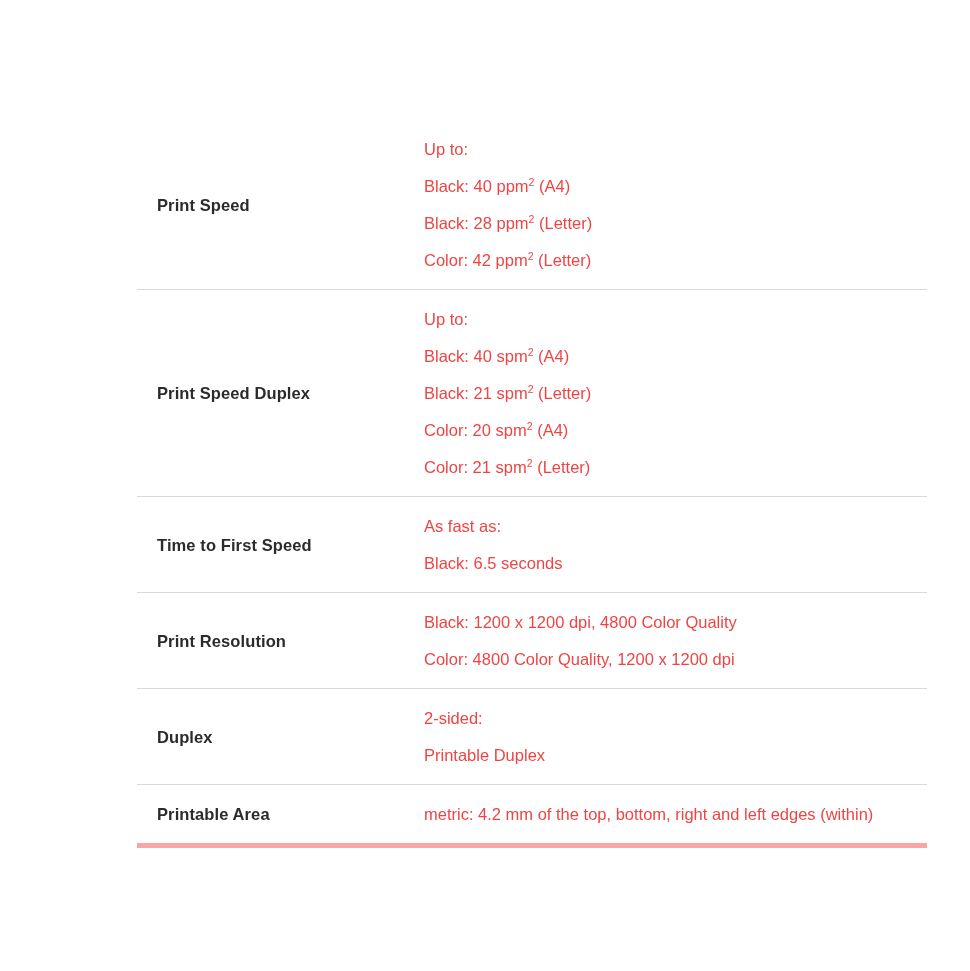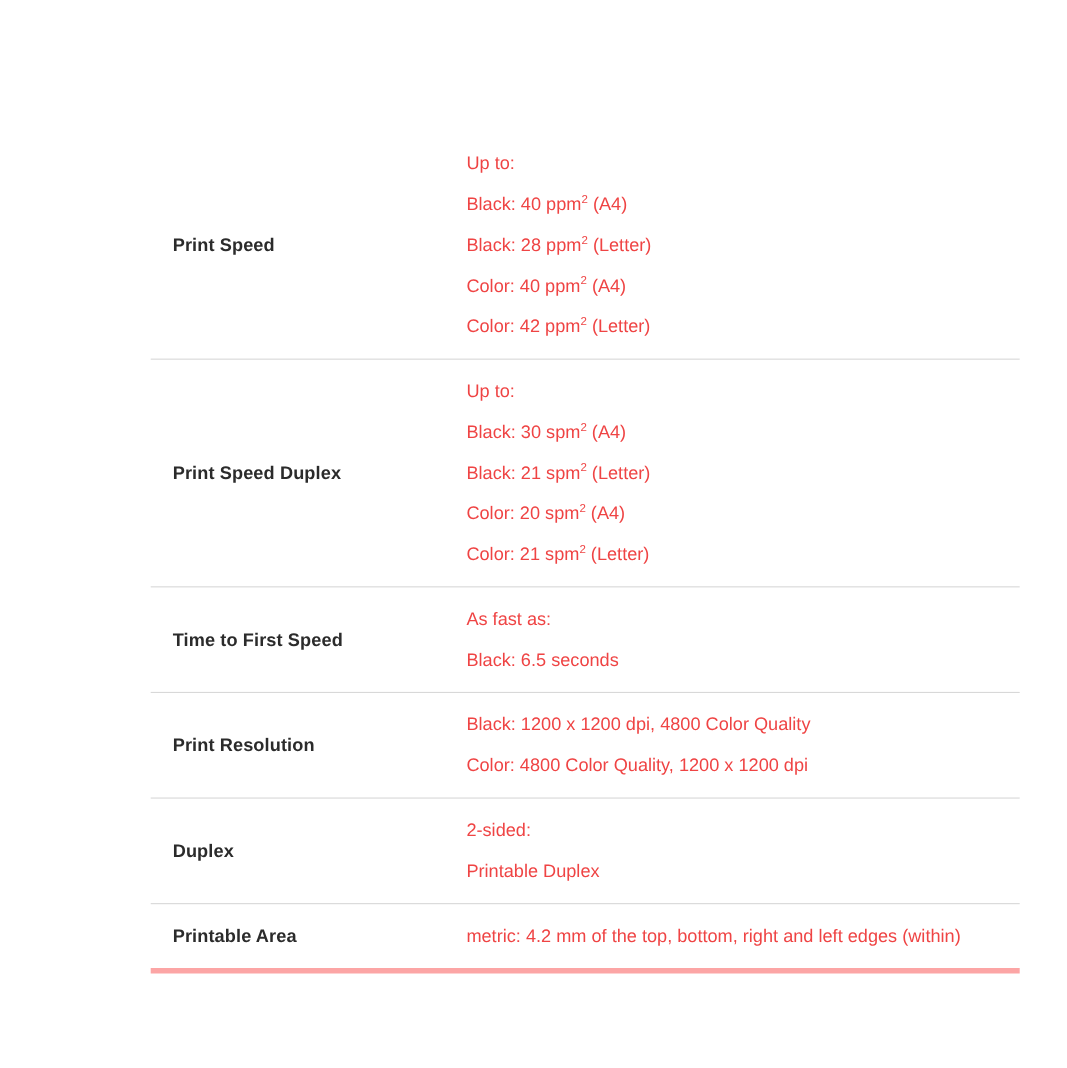--- a/index.html
+++ b/index.html
@@ -67,30 +67,29 @@
 <body>
 
 <div class="spec-sheet">
 
   <div class="spec-row">
     <div class="spec-label">Print Speed</div>
     <div class="spec-value">
       <span class="line"><span>Up to:</span></span>
       <span class="line"><span>Black: 40 ppm</span><sup>2</sup><span> (A4)</span></span>
       <span class="line"><span>Black: 28 ppm</span><sup>2</sup><span> (Letter)</span></span>
-      <span class="line"><span>Color: 40 ppm</span><sup>2</sup><span> (A4)</span></span>
       <span class="line"><span>Color: 42 ppm</span><sup>2</sup><span> (Letter)</span></span>
     </div>
   </div>
 
   <div class="spec-row">
     <div class="spec-label">Print Speed Duplex</div>
     <div class="spec-value">
       <span class="line"><span>Up to:</span></span>
-      <span class="line"><span>Black: 30 spm</span><sup>2</sup><span> (A4)</span></span>
+      <span class="line"><span>Black: 40 spm</span><sup>2</sup><span> (A4)</span></span>
       <span class="line"><span>Black: 21 spm</span><sup>2</sup><span> (Letter)</span></span>
       <span class="line"><span>Color: 20 spm</span><sup>2</sup><span> (A4)</span></span>
       <span class="line"><span>Color: 21 spm</span><sup>2</sup><span> (Letter)</span></span>
     </div>
   </div>
 
   <div class="spec-row">
     <div class="spec-label">Time to First Speed</div>
     <div class="spec-value">
       <span class="line">As fast as:</span>

